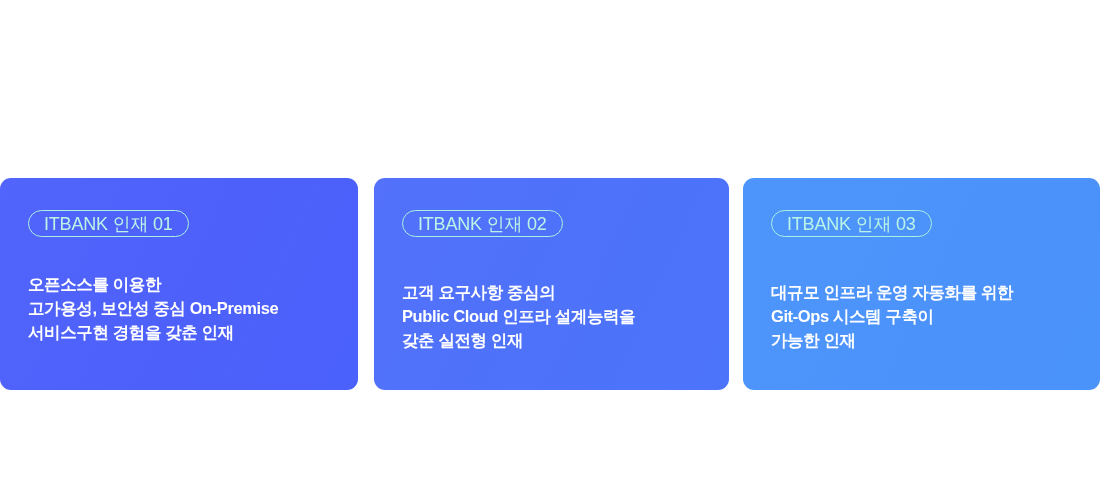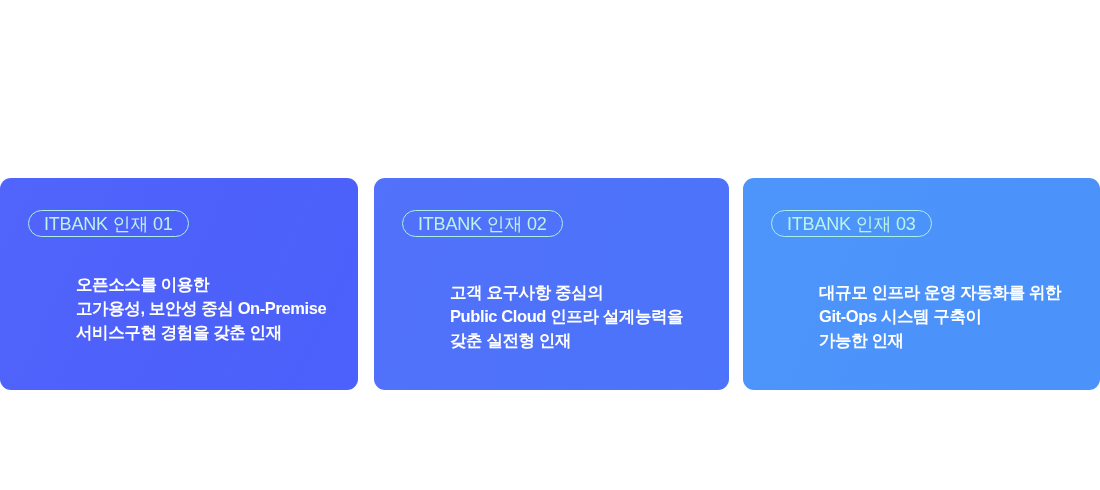--- a/index.html
+++ b/index.html
@@ -95,21 +95,20 @@
   .card-body {
     position: absolute;
     left: 28px;
     top: 94px;
     color: #ffffff;
     font-size: 16.5px;
     font-weight: 700;
     line-height: 24px;
     letter-spacing: -0.4px;
     white-space: pre-line;
-    margin-left: 48px;
   }
   .card-2 .card-body,
   .card-3 .card-body {
     top: 102px;
   }
 </style>
 </head>
 <body>
 
 <div class="page">

